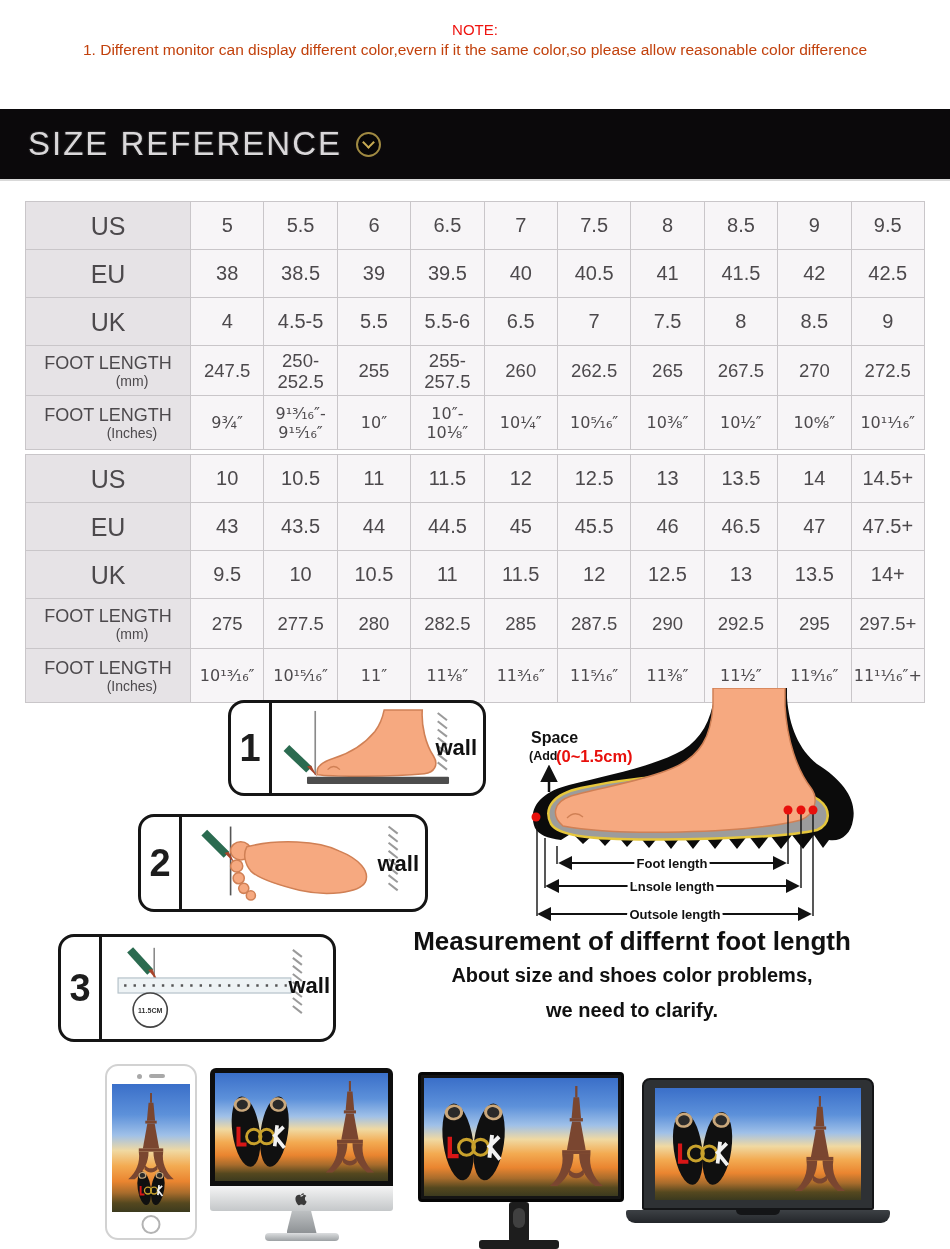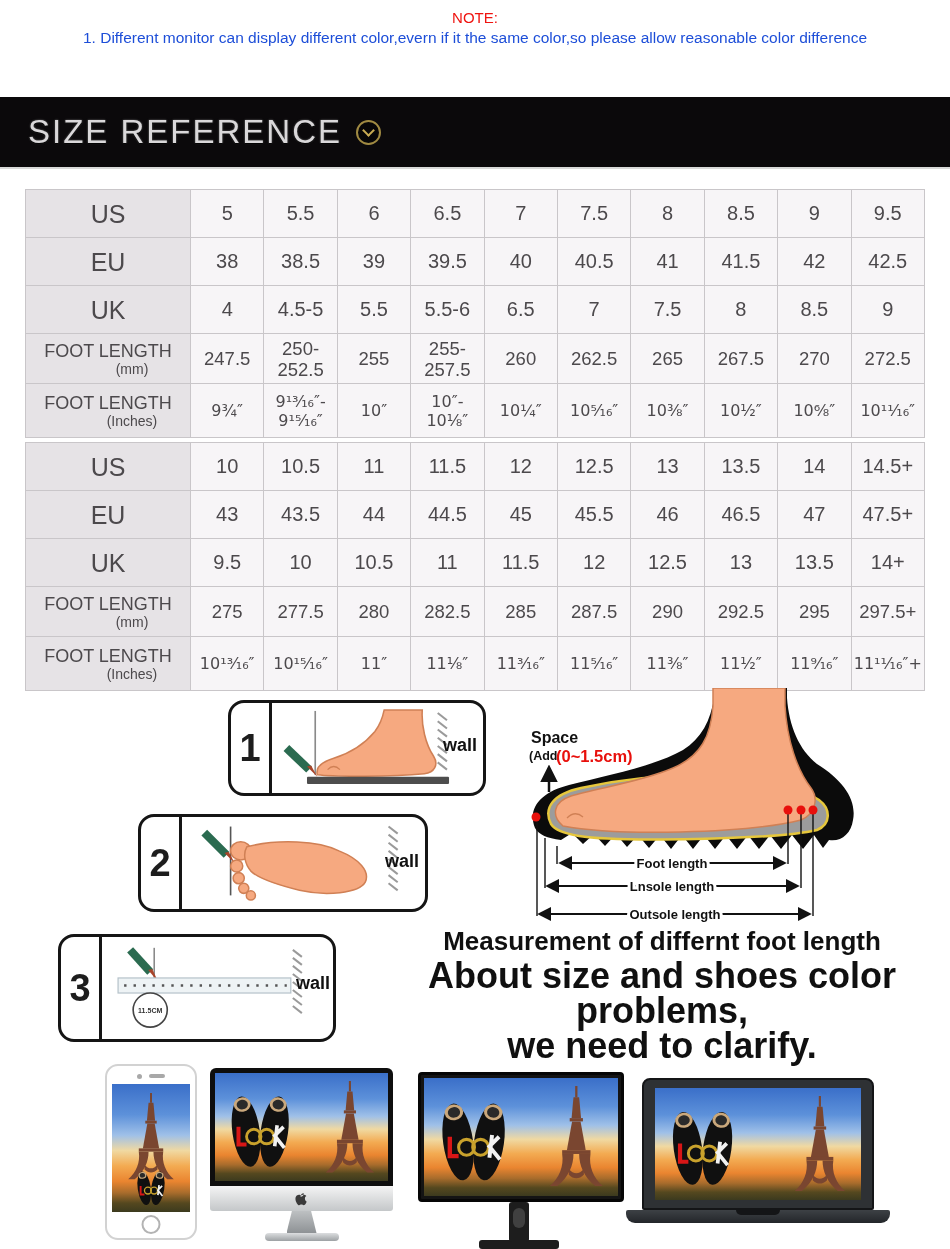--- a/index.html
+++ b/index.html
@@ -1,23 +1,23 @@
 <!DOCTYPE html>
 <html><head>
 <meta charset="utf-8">
 <style>
   html,body{margin:0;padding:0;}
   body{
     width:950px;height:1249px;position:relative;background:#fff;overflow:hidden;
     font-family:"Liberation Sans",sans-serif;color:#222;
   }
   
-  .note{padding-top:8px;text-align:center;}
+  .note{padding-top:20px;text-align:center;}
   .note-title{color:#ef1410;font-size:15px;line-height:19px;}
-  .note-line{color:#1d4ed8;font-size:15.5px;line-height:22px;}
+  .note-line{color:#c2410c;font-size:15.5px;line-height:22px;}
   
   .banner{margin-top:48px;height:70px;background:#0b090b;display:flex;align-items:center;
           border-bottom:2px solid #d9d9d9;}
   .banner-title{color:#dad8da;font-size:33px;letter-spacing:2px;padding-left:28px;
                 text-shadow:0 1px 1px #000,0 0 2px #777;}
   .chev{width:21px;height:21px;border:2px solid #a08a42;border-radius:50%;position:relative;
         margin-left:14px;flex:0 0 auto;background:#070607;}
   .chev::after{content:"";position:absolute;left:5.5px;top:4px;width:7px;height:7px;
         border-right:2.5px solid #c8ab53;border-bottom:2.5px solid #c8ab53;transform:rotate(45deg);}
   
@@ -33,31 +33,31 @@
   .rs{font-size:14px;color:#4c494c;line-height:15px;padding-left:48px;}
   tr.r-mm td{font-size:18.5px;line-height:21px;}
   tr.r-inch td{font-size:16px;font-family:"DejaVu Sans",sans-serif;line-height:19px;}
   
   .measure{position:absolute;left:0;top:688px;width:950px;height:366px;}
   .panel{position:absolute;border:3px solid #151515;border-radius:16px;background:#fff;display:flex;}
   .pnum{width:38px;border-right:3px solid #151515;display:flex;align-items:center;justify-content:center;
         font-size:38px;font-weight:800;color:#1d1d1d;}
   .pbody{position:relative;flex:1;}
   .pbody svg{position:absolute;left:0;top:0;width:100%;height:100%;}
-  .wall{position:absolute;font-size:18px;font-weight:bold;color:#111;}
+  .wall{position:absolute;font-size:22px;font-weight:bold;color:#111;}
   .p1{left:228px;top:12px;width:252px;height:90px;}
   .p2{left:138px;top:126px;width:284px;height:92px;}
   .p3{left:58px;top:246px;width:272px;height:102px;}
   .p1 .wall{right:6px;top:32px;}
   .p2 .wall{right:6px;top:34px;}
   .p3 .wall{right:3px;top:36px;}
   .diagram{position:absolute;left:505px;top:0;width:445px;height:250px;}
-  .claims{position:absolute;left:400px;top:236px;width:524px;text-align:center;color:#101010;}
+  .claims{position:absolute;left:370px;top:236px;width:524px;text-align:center;color:#101010;}
   .claims .h1{font-size:26px;font-weight:bold;line-height:34px;}
-  .claims .h2{font-size:36px;font-weight:bold;line-height:35px;}
+  .claims .h2{font-size:20px;font-weight:bold;line-height:35px;}
   
   .devices{position:absolute;left:0;top:1056px;width:950px;height:193px;}
   .scene{position:relative;overflow:hidden;
     background:linear-gradient(180deg,#3a6fc9 0%,#5d91da 24%,#9fc0e8 40%,#f0d9a2 52%,
                #f3ab52 64%,#ea8530 76%,#a86c2c 85%,#55481f 93%,#3c3a1e 100%);}
   .sc-tower,.sc-shoes{position:absolute;}
   .scene--desktop .sc-shoes{left:5%;bottom:7%;height:82%;}
   .scene--desktop .sc-tower{right:7%;bottom:5%;height:88%;}
   .scene--phone .sc-tower{left:50%;transform:translateX(-50%);top:7%;height:70%;}
   .scene--phone .sc-shoes{left:50%;transform:translateX(-50%);bottom:3%;height:33%;}

